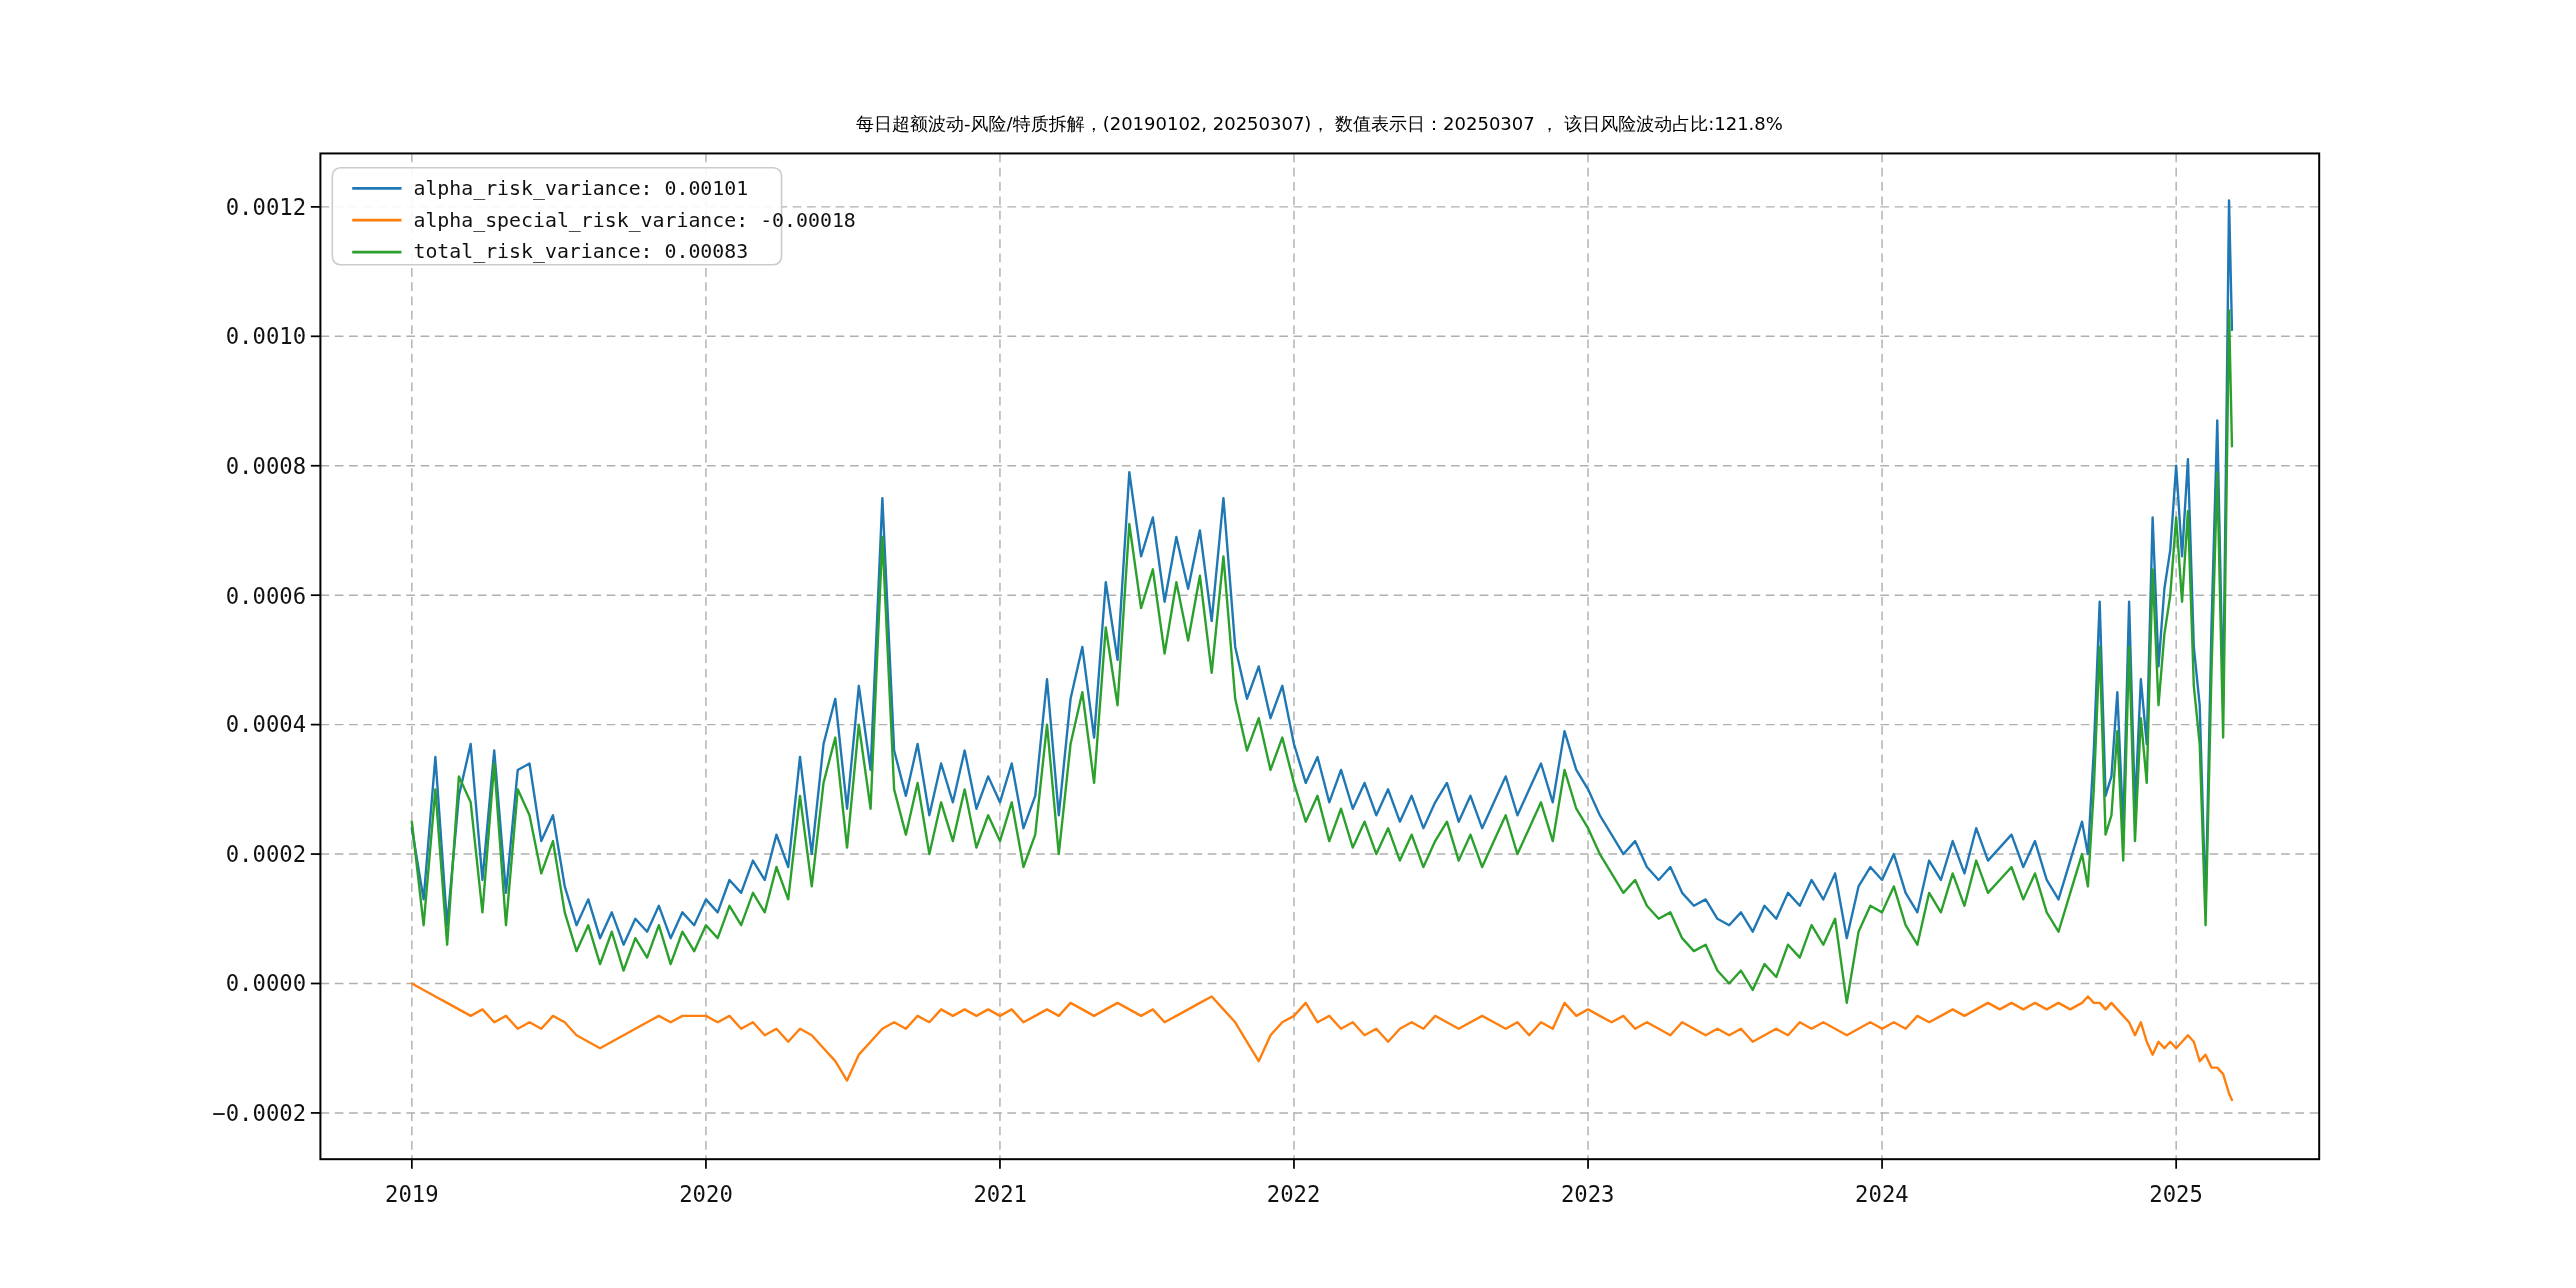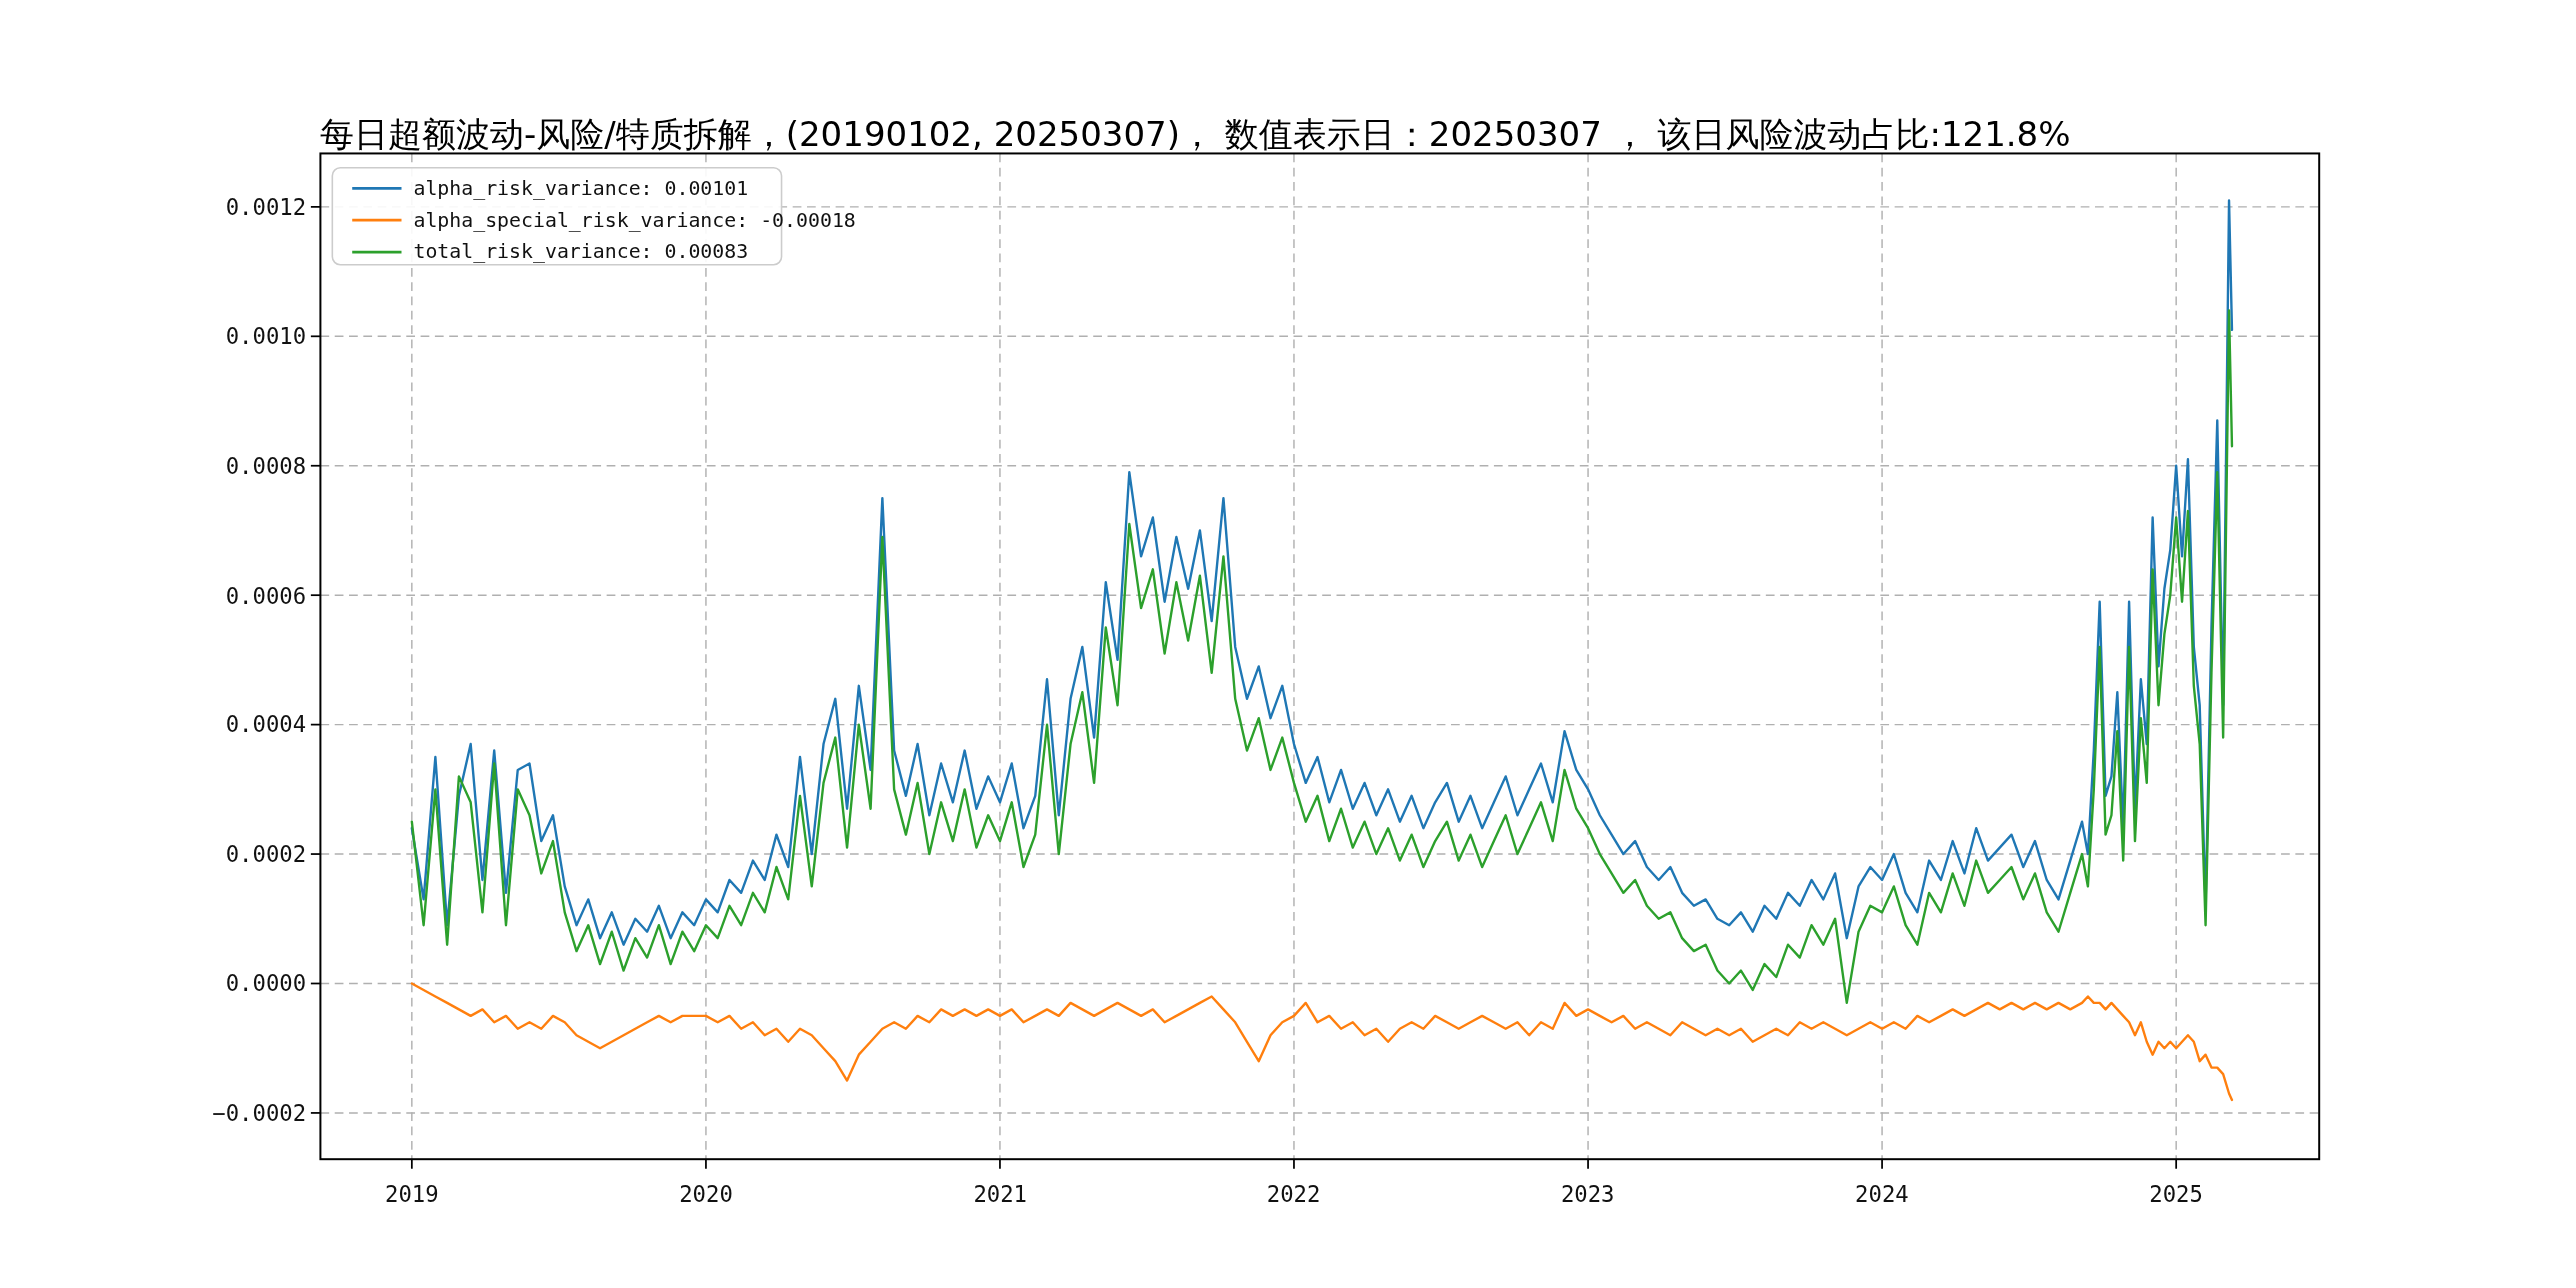--- a/index.html
+++ b/index.html
@@ -1,19 +1,19 @@
 <!DOCTYPE html>
 <html style="font-size:12.7px"><head>
 <meta charset="utf-8">
 <style>
   html,body{margin:0;padding:0;background:#ffffff;}
   #figure{position:relative;width:2576px;height:1288px;background:#ffffff;
           font-family:"DejaVu Sans",sans-serif;color:#000;}
-  #chart-title{position:absolute;left:320px;top:112px;width:1999px;
-               font-size:34px;color:#000;white-space:nowrap;}
+  #chart-title{position:absolute;left:320px;top:112px;width:1999px;text-align:center;
+               font-size:18px;color:#000;white-space:nowrap;}
   svg{position:absolute;left:0;top:0;}
   .grid{stroke:#b0b0b0;stroke-width:1.8;stroke-dasharray:11 7;fill:none;}
   .tickmark{stroke:#000;stroke-width:2.2;}
   .frame{fill:none;stroke:#000;stroke-width:2.5;}
   .ylab{font-family:"DejaVu Sans Mono",monospace;font-size:28px;fill:#111;}
   .xlab{font-family:"DejaVu Sans Mono",monospace;font-size:28px;fill:#111;}
   .legend-box{fill:#ffffff;fill-opacity:0.9;stroke:#cccccc;stroke-width:2;}
   .legend-text{font-family:"DejaVu Sans Mono",monospace;font-size:25px;fill:#111;}
   .series{fill:none;stroke-width:3;stroke-linejoin:round;stroke-linecap:round;}
 </style>

